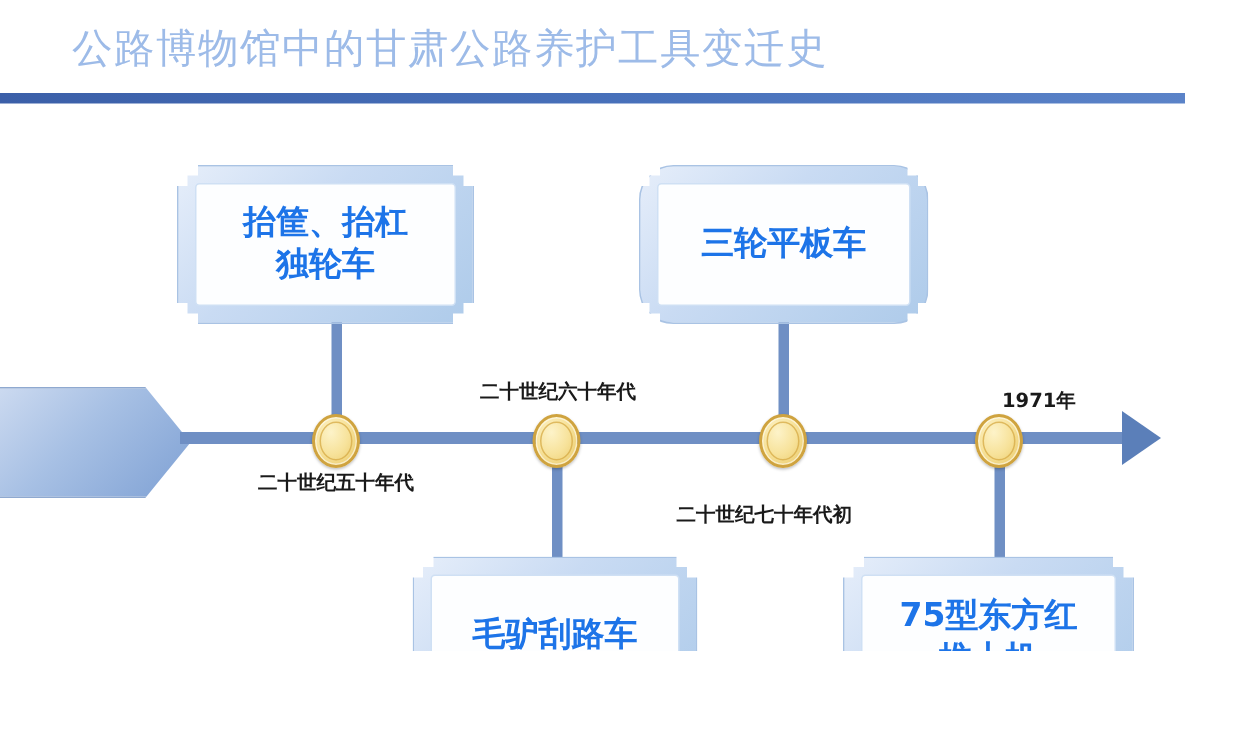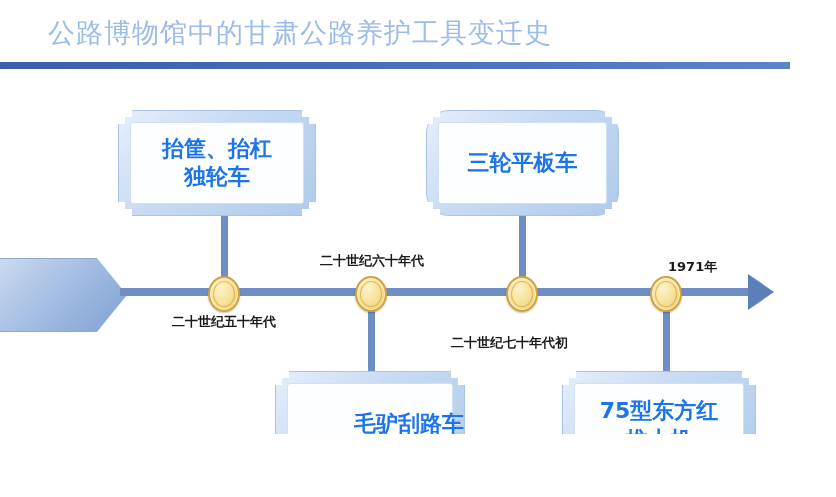--- a/index.html
+++ b/index.html
@@ -174,21 +174,21 @@
   <div class="date-label" style="left:320px; top:252px;">二十世纪六十年代</div>
   <div class="date-label" style="left:451px; top:324px;margin-top:10px;">二十世纪七十年代初</div>
   <div class="date-label" style="left:668px; top:258px;">1971年</div>
 
   <div class="box" style="left:118px; top:110px; width:196px; height:104px;">
     <div class="box-inner"></div>
     <div class="box-label">抬筐、抬杠
 独轮车</div>
   </div>
 
-  <div class="box" style="left:275px; top:371px; width:188px; height:104px;justify-content:flex-end;">
+  <div class="box" style="left:275px; top:371px; width:188px; height:104px;">
     <div class="box-inner"></div>
     <div class="box-label">毛驴刮路车</div>
   </div>
 
   <div class="box" style="left:426px; top:110px; width:191px; height:104px;border-radius:23px;">
     <div class="box-inner"></div>
     <div class="box-label">三轮平板车</div>
   </div>
 
   <div class="box" style="left:562px; top:371px; width:192px; height:107px;">

